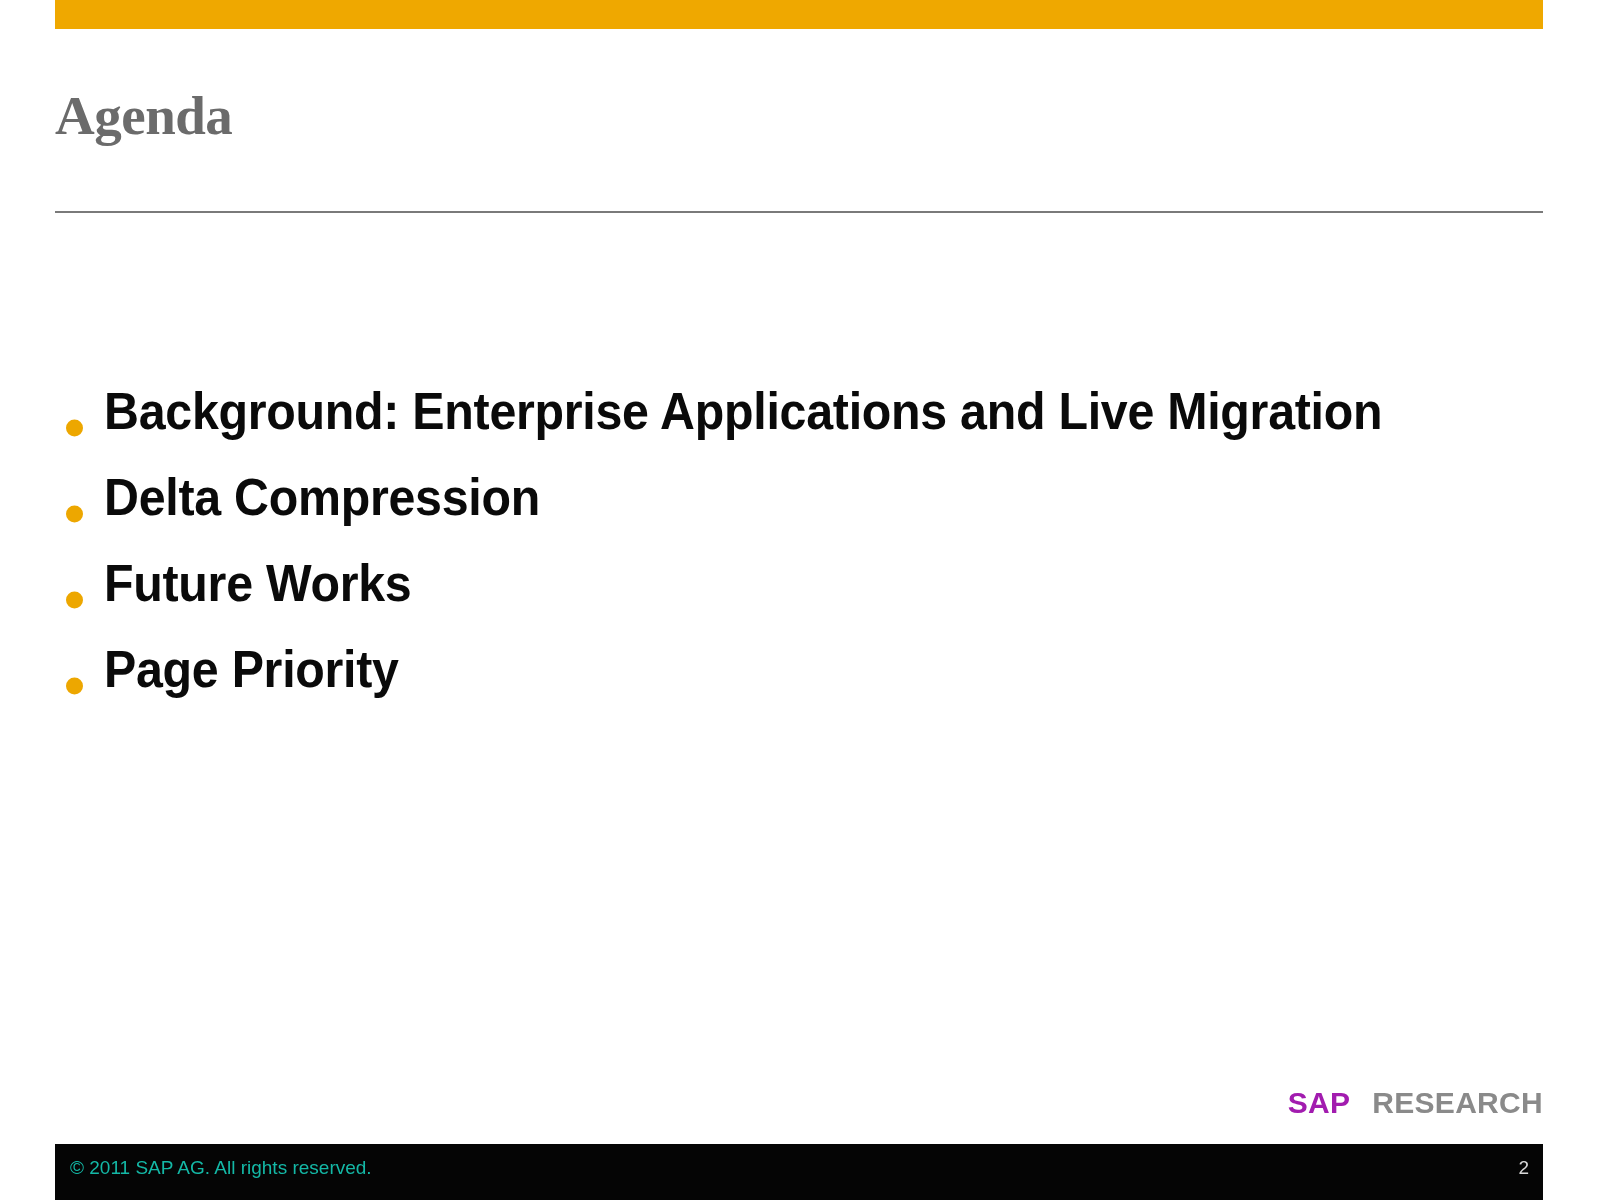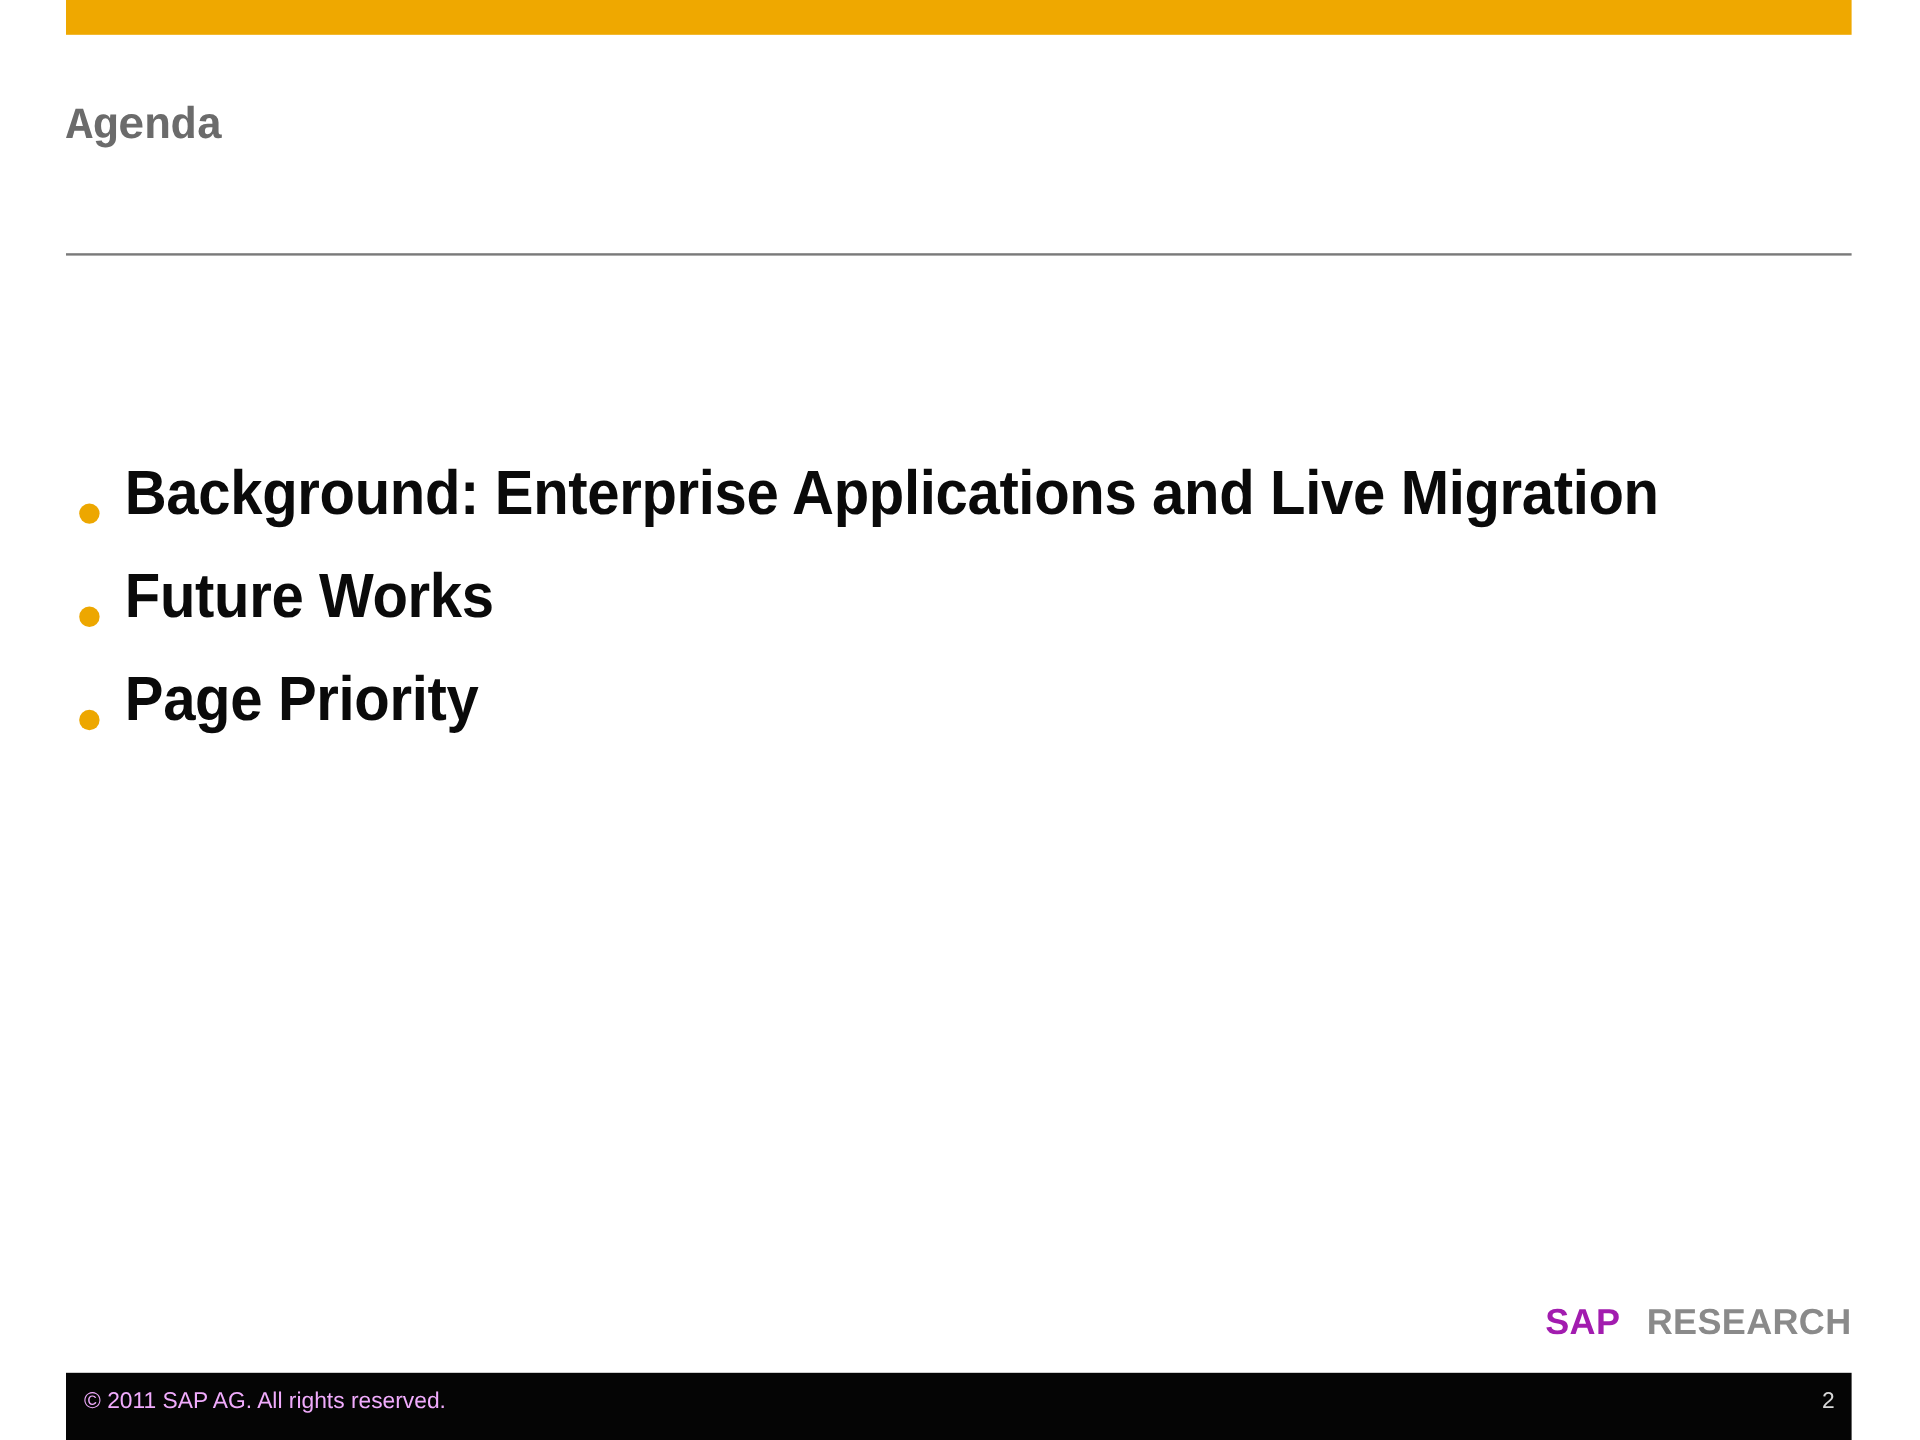--- a/index.html
+++ b/index.html
@@ -31,22 +31,22 @@
     width: 1488px;
     height: 29px;
     background: #efa800;
   }
 
   
   .title {
     position: absolute;
     left: 55px;
     top: 88px;
-    font-family: Liberation Mono, monospace;
-    font-size: 37px;
+    font-family: Liberation Serif, serif;
+    font-size: 55px;
     font-weight: bold;
     color: #6b6b6b;
     letter-spacing: -0.5px;
     line-height: 1;
     white-space: nowrap;
   }
 
   
   .title-rule {
     position: absolute;
@@ -120,21 +120,21 @@
     height: 56px;
     background: #050505;
   }
   .footer-copyright {
     position: absolute;
     left: 15px;
     top: 13px;
     font-family: "Liberation Sans", sans-serif;
     font-size: 19px;
     font-weight: normal;
-    color: #f0abfc;
+    color: #14b8a6;
     white-space: nowrap;
   }
   .footer-pagenum {
     position: absolute;
     right: 14px;
     top: 13px;
     font-family: "Liberation Sans", sans-serif;
     font-size: 19px;
     color: #d8d8d8;
   }
@@ -150,20 +150,24 @@
 
   <div class="title-rule"></div>
 
   <ul class="bullet-list">
     <li class="bullet-item">
       <span class="bullet-marker"></span>
       <span class="bullet-text">Background: Enterprise Applications and Live Migration</span>
     </li>
     <li class="bullet-item">
       <span class="bullet-marker"></span>
+      <span class="bullet-text">Delta Compression</span>
+    </li>
+    <li class="bullet-item">
+      <span class="bullet-marker"></span>
       <span class="bullet-text">Future Works</span>
     </li>
     <li class="bullet-item">
       <span class="bullet-marker"></span>
       <span class="bullet-text">Page Priority</span>
     </li>
   </ul>
 
   <div class="brand">
     <span class="brand-sap">SAP</span><span class="brand-label">RESEARCH</span>

